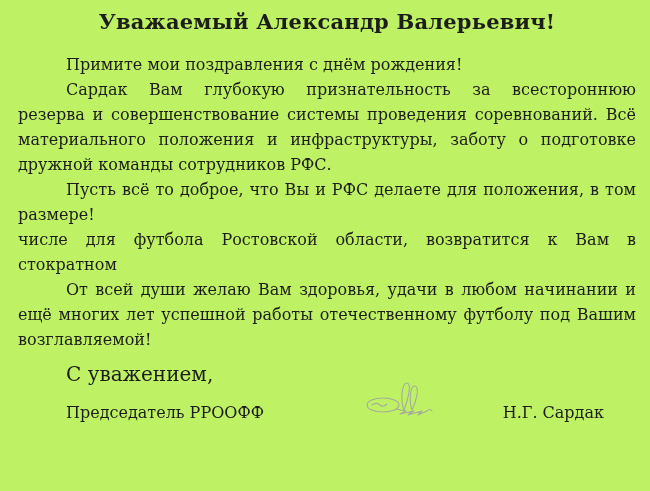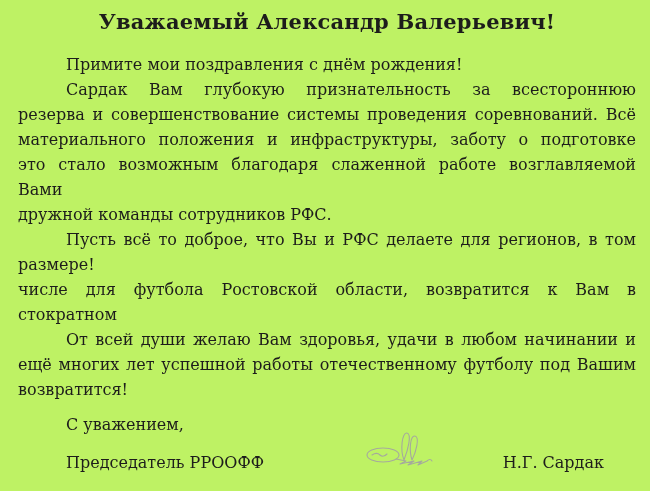--- a/index.html
+++ b/index.html
@@ -36,21 +36,21 @@
     text-align-last: justify;
   }
   .line.first {
     text-indent: 48px;
   }
   .line.lastline {
     text-align: center;
     text-align-last: left;
   }
   .closing {
-    font-size: 16px;
+    font-size: 20px;
     line-height: 25px;
     margin-top: 10px;
     padding-left: 48px;
   }
   .sig-row {
     position: relative;
     margin-top: 13px;
     display: flex;
     justify-content: space-between;
     align-items: baseline;
@@ -73,28 +73,27 @@
 
 <div class="page">
 
   <h1 class="title">Уважаемый Александр Валерьевич!</h1>
 
   <div class="body-block">
       <div class="line first lastline">Примите мои поздравления с днём рождения!</div>
       <div class="line first">Сардак Вам глубокую признательность за всестороннюю</div>
       <div class="line">резерва и совершенствование системы проведения соревнований. Всё</div>
       <div class="line">материального положения и инфраструктуры, заботу о подготовке</div>
-      <div class="line">это стало возможным благодаря слаженной работе возглавляемой Вами</div>
       <div class="line lastline">дружной команды сотрудников РФС.</div>
-      <div class="line first">Пусть всё то доброе, что Вы и РФС делаете для регионов, в том</div>
+      <div class="line first">Пусть всё то доброе, что Вы и РФС делаете для положения, в том</div>
       <div class="line lastline">размере!</div>
       <div class="line">числе для футбола Ростовской области, возвратится к Вам в стократном</div>
       <div class="line first">От всей души желаю Вам здоровья, удачи в любом начинании и</div>
       <div class="line">ещё многих лет успешной работы отечественному футболу под Вашим</div>
-      <div class="line lastline">возвратится!</div>
+      <div class="line lastline">возглавляемой!</div>
     </div>
 
   <div class="closing">С уважением,</div>
 
   <div class="sig-row">
     <span>Председатель РРООФФ</span>
 
     <svg class="sig-scribble" viewBox="0 0 100 55" fill="none" stroke="#a3a3a3" stroke-width="1.1" stroke-linecap="round" stroke-linejoin="round" opacity="0.9">
       <ellipse cx="35" cy="35" rx="16" ry="7"></ellipse>
       <path d="M24 35 c3,-2 6,-2 8,0 c2,2 5,1 7,-1"></path>

